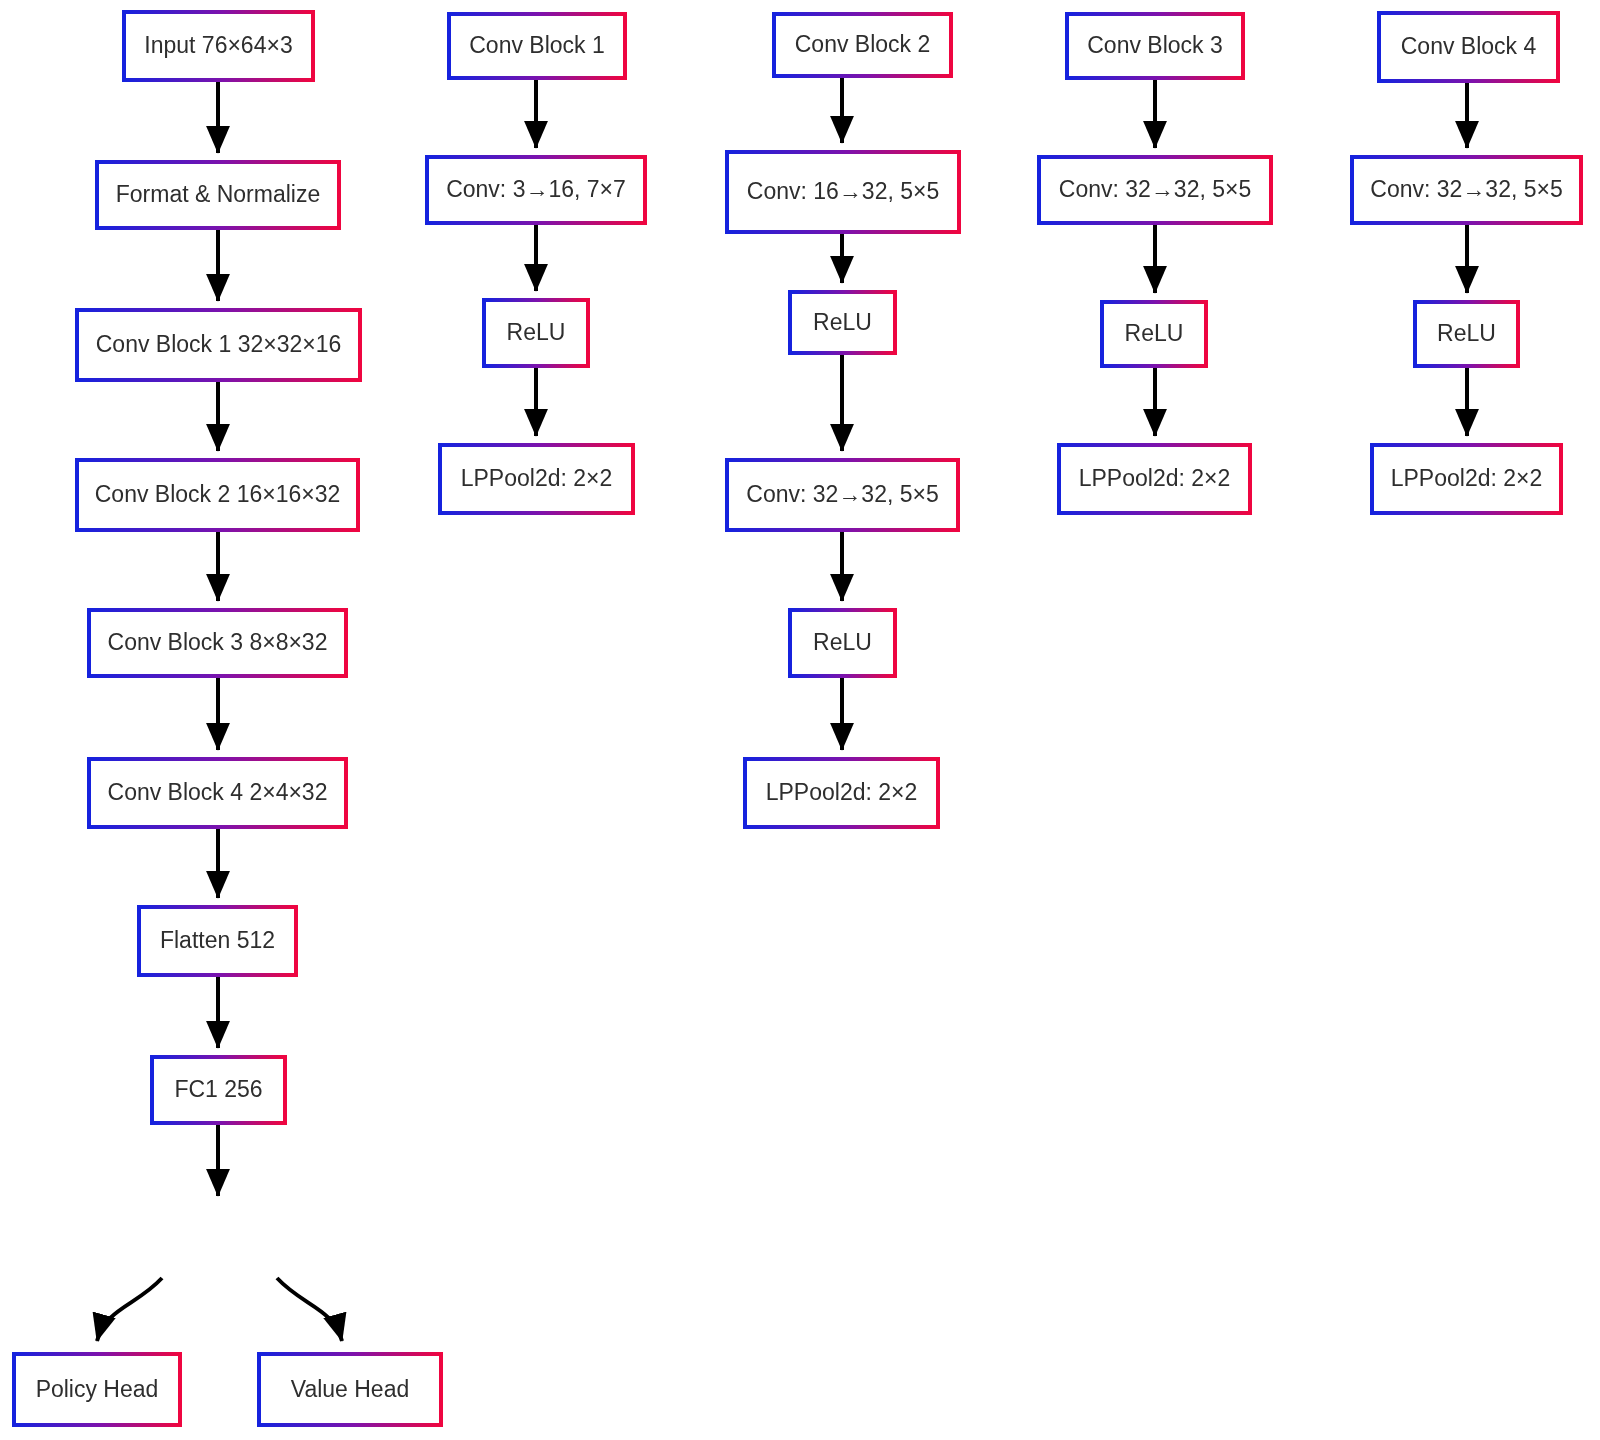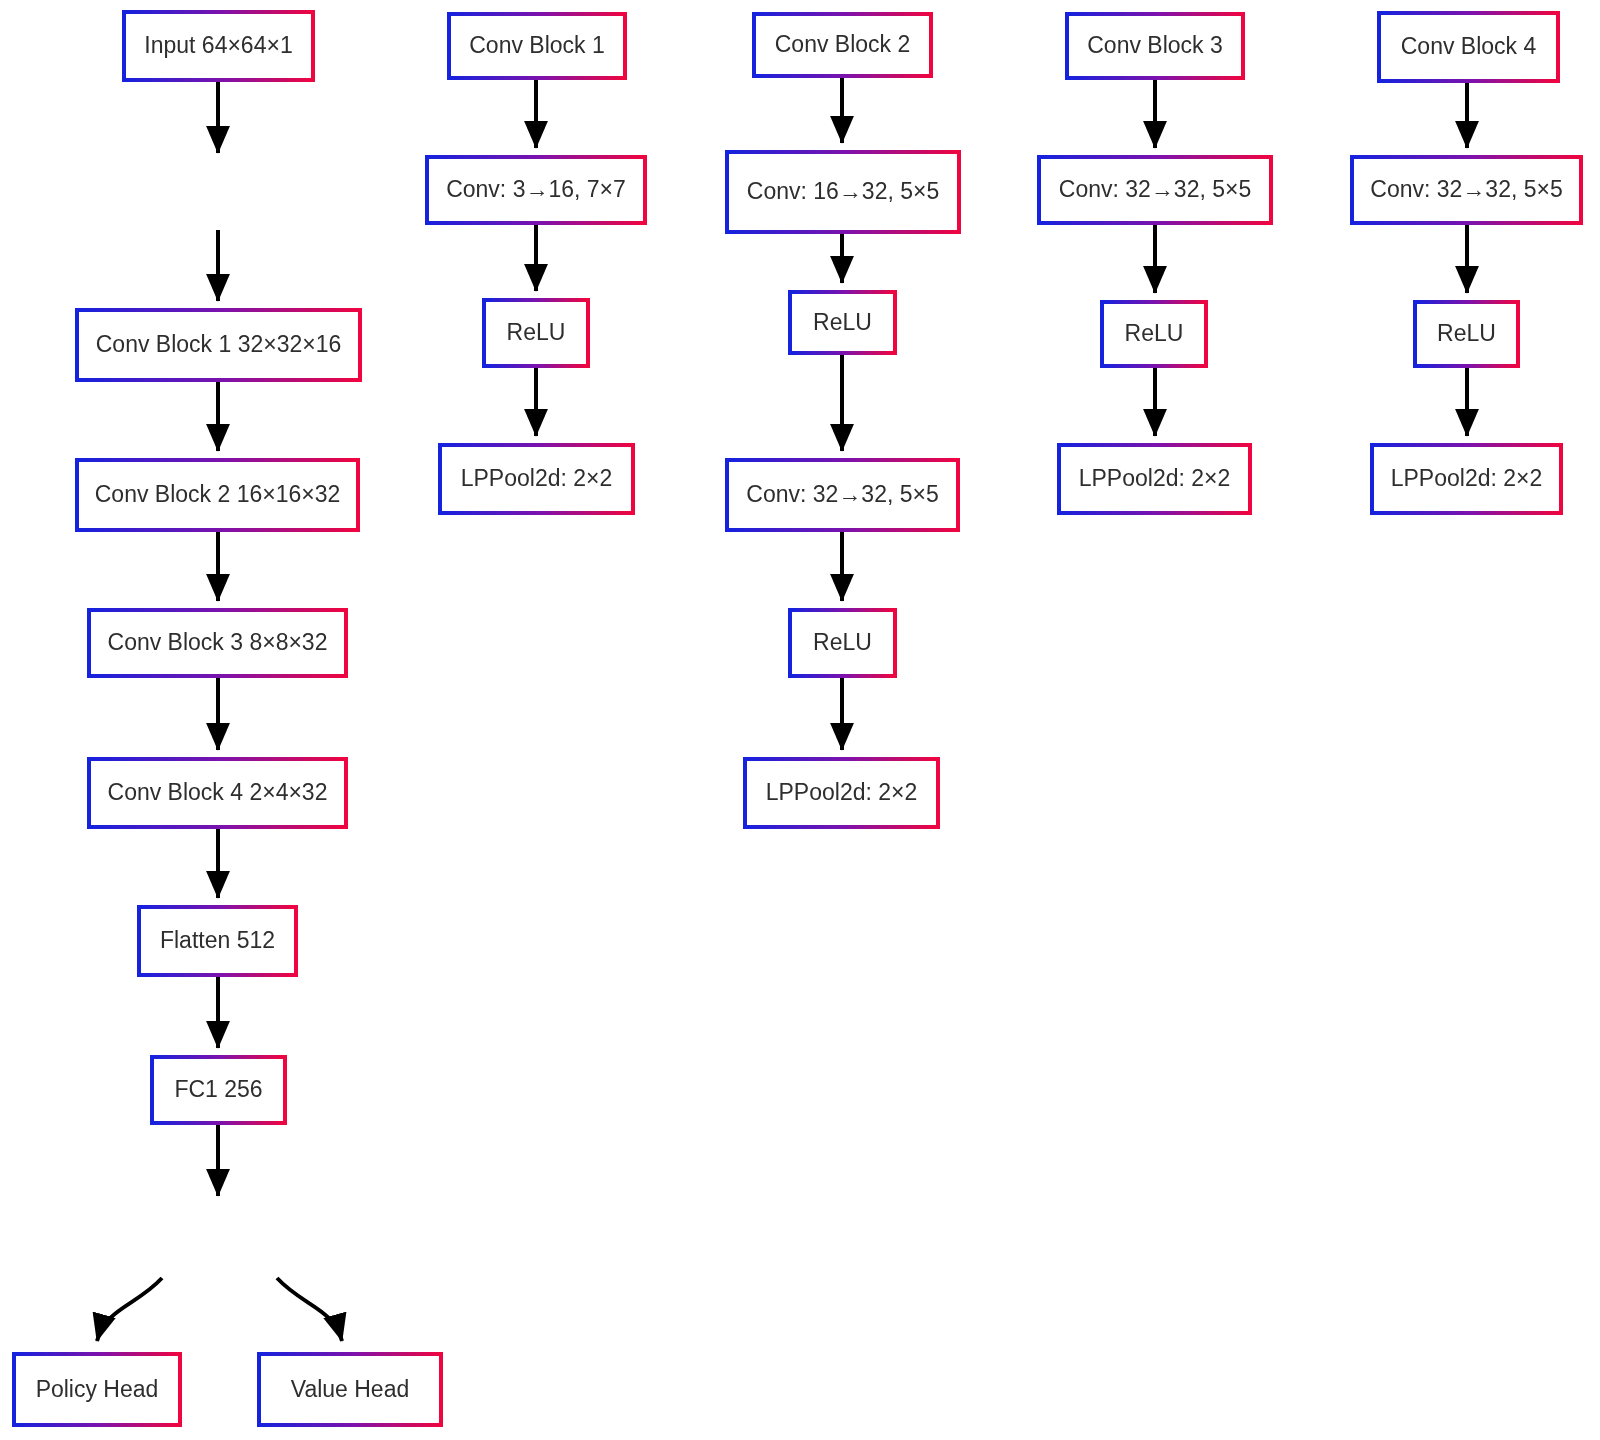--- a/index.html
+++ b/index.html
@@ -32,21 +32,21 @@
   .p-fc1     {left:150px;top:1055px;width:137px;height:70px;}
   .p-fc2     {left:152px;top:1203px;width:135px;height:74px;}
   .p-policy  {left:12px; top:1352px;width:170px;height:75px;border-radius:32px;}
   .p-value   {left:257px;top:1352px;width:186px;height:75px;}
   
   .p-cb1-title{left:447px;top:12px; width:180px;height:68px;}
   .p-cb1-conv {left:425px;top:155px;width:222px;height:70px;}
   .p-cb1-relu {left:482px;top:298px;width:108px;height:70px;}
   .p-cb1-pool {left:438px;top:443px;width:197px;height:72px;}
   
-  .p-cb2-title{left:752px;top:12px; width:181px;height:66px;}
+  .p-cb2-title{left:772px;top:12px; width:181px;height:66px;}
   .p-cb2-conv1{left:725px;top:150px;width:236px;height:84px;}
   .p-cb2-relu1{left:788px;top:290px;width:109px;height:65px;}
   .p-cb2-conv2{left:725px;top:458px;width:235px;height:74px;}
   .p-cb2-relu2{left:788px;top:608px;width:109px;height:70px;}
   .p-cb2-pool {left:743px;top:757px;width:197px;height:72px;}
   
   .p-cb3-title{left:1065px;top:12px; width:180px;height:68px;border-radius:13px;}
   .p-cb3-conv {left:1037px;top:155px;width:236px;height:70px;}
   .p-cb3-relu {left:1100px;top:300px;width:108px;height:68px;}
   .p-cb3-pool {left:1057px;top:443px;width:195px;height:72px;}
@@ -92,21 +92,22 @@
 
     <path class="edge" d="M1155 80 L1155 148" marker-end="url(#arrow)"></path>
     <path class="edge" d="M1155 225 L1155 293" marker-end="url(#arrow)"></path>
     <path class="edge" d="M1155 368 L1155 436" marker-end="url(#arrow)"></path>
 
     <path class="edge" d="M1467 83 L1467 148" marker-end="url(#arrow)"></path>
     <path class="edge" d="M1467 225 L1467 293" marker-end="url(#arrow)"></path>
     <path class="edge" d="M1467 368 L1467 436" marker-end="url(#arrow)"></path>
   </svg>
 
-  <div class="node p-input">Input 64×64×1</div>
+  <div class="node p-input">Input 76×64×3</div>
+  <div class="node p-format">Format &amp; Normalize</div>
   <div class="node p-cb1out">Conv Block 1 32×32×16</div>
   <div class="node p-cb2out">Conv Block 2 16×16×32</div>
   <div class="node p-cb3out">Conv Block 3 8×8×32</div>
   <div class="node p-cb4out">Conv Block 4 2×4×32</div>
   <div class="node p-flatten">Flatten 512</div>
   <div class="node p-fc1">FC1 256</div>
   <div class="node p-policy">Policy Head</div>
   <div class="node p-value">Value Head</div>
 
   <div class="node p-cb1-title">Conv Block 1</div>

